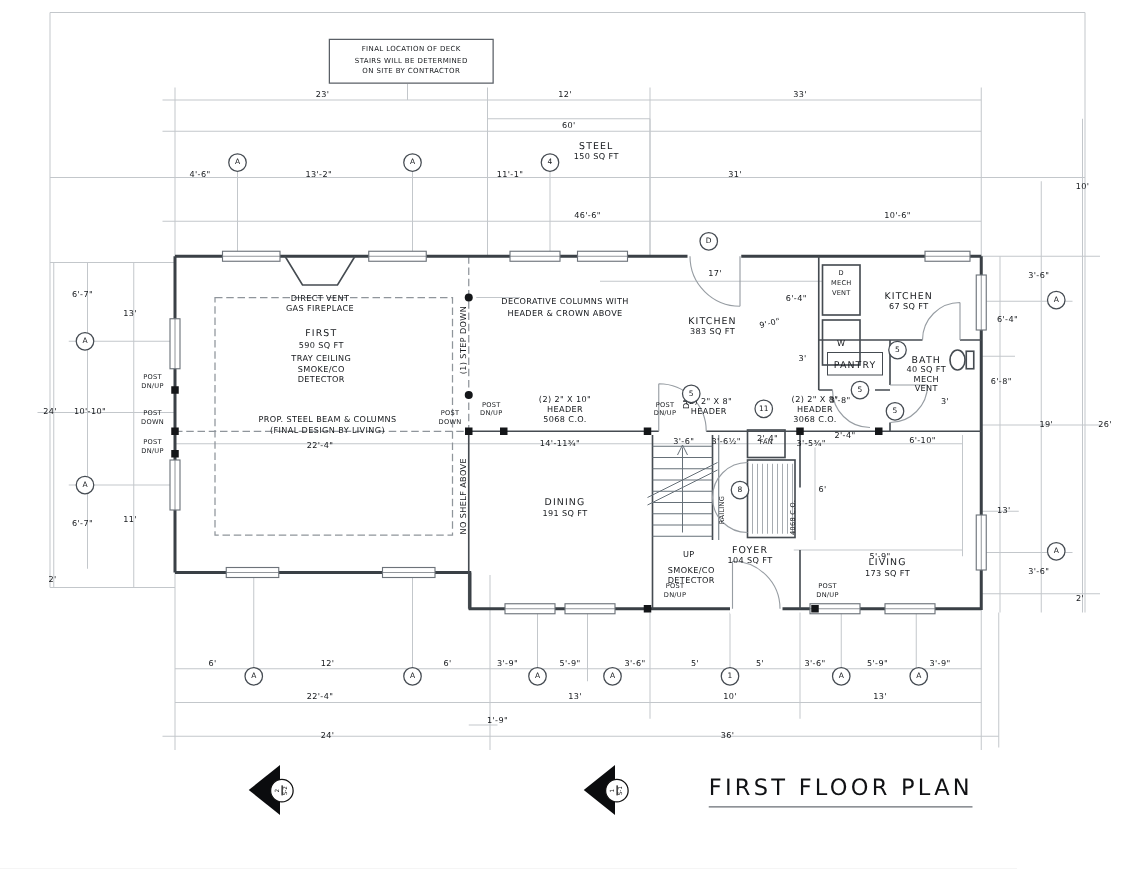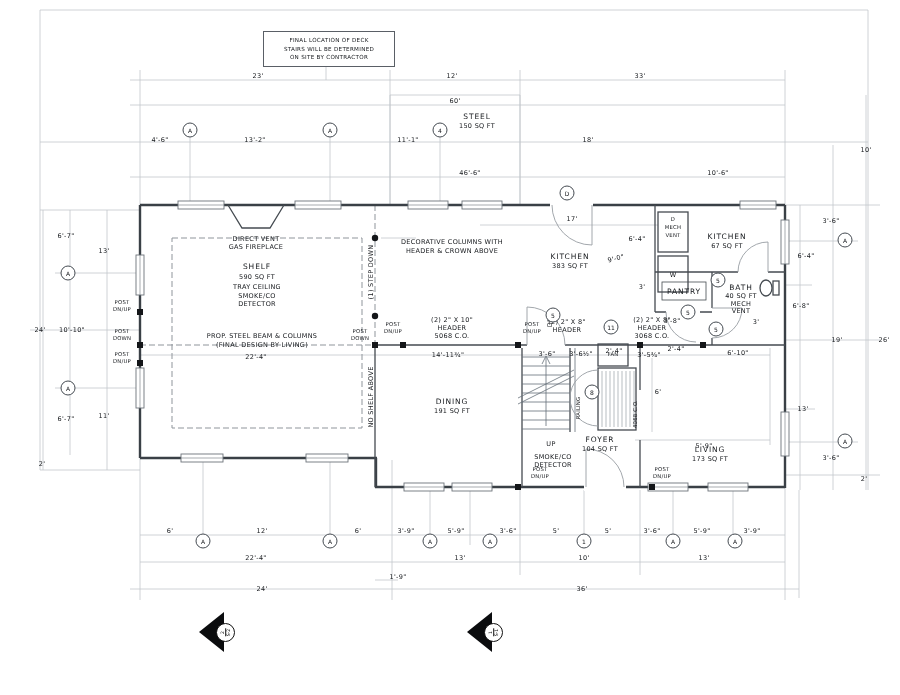--- a/index.html
+++ b/index.html
@@ -152,21 +152,21 @@
     <div>ON SITE BY CONTRACTOR</div>
   </div>
 
   <span class="lbl" style="left:258px;top:76px">23'</span>
   <span class="lbl" style="left:452px;top:76px">12'</span>
   <span class="lbl" style="left:640px;top:76px">33'</span>
   <span class="lbl" style="left:455px;top:101px">60'</span>
   <span class="lbl" style="left:160px;top:140px">4'-6"</span>
   <span class="lbl" style="left:255px;top:140px">13'-2"</span>
   <span class="lbl" style="left:408px;top:140px">11'-1"</span>
-  <span class="lbl" style="left:588px;top:140px">18'</span>
+  <span class="lbl" style="left:588px;top:140px">31'</span>
   <span class="lbl" style="left:866px;top:150px">10'</span>
   <span class="lbl" style="left:470px;top:173px">46'-6"</span>
   <span class="lbl" style="left:718px;top:173px">10'-6"</span>
   <span class="lbl" style="left:572px;top:219px">17'</span>
 
   <span class="lbl" style="left:66px;top:236px">6'-7"</span>
   <span class="lbl" style="left:104px;top:251px">13'</span>
   <span class="lbl" style="left:40px;top:330px">24'</span>
   <span class="lbl" style="left:72px;top:330px">10'-10"</span>
   <span class="lbl" style="left:66px;top:419px">6'-7"</span>
@@ -238,21 +238,21 @@
   <span class="mk" style="left:716px;top:329px">5</span>
   <span class="mk" style="left:611px;top:327px">11</span>
   <span class="mk" style="left:592px;top:392px">8</span>
   <span class="mk" style="left:584px;top:541px">1</span>
 
   <span class="lbl room" style="left:477px;top:117px">STEEL</span>
   <span class="lbl" style="left:477px;top:126px">150 SQ FT</span>
 
   <span class="lbl" style="left:256px;top:239px">DIRECT VENT</span>
   <span class="lbl" style="left:256px;top:247px">GAS FIREPLACE</span>
-  <span class="lbl room" style="left:257px;top:267px">SHELF</span>
+  <span class="lbl room" style="left:257px;top:267px">FIRST</span>
   <span class="lbl" style="left:257px;top:277px">590 SQ FT</span>
   <span class="lbl" style="left:257px;top:287px">TRAY CEILING</span>
   <span class="lbl" style="left:257px;top:296px">SMOKE/CO</span>
   <span class="lbl" style="left:257px;top:304px">DETECTOR</span>
   <span class="lbl" style="left:262px;top:336px">PROP. STEEL BEAM &amp; COLUMNS</span>
   <span class="lbl" style="left:262px;top:345px">(FINAL DESIGN BY LIVING)</span>
 
   <span class="lbl room" style="left:570px;top:257px">KITCHEN</span>
   <span class="lbl" style="left:570px;top:266px">383 SQ FT</span>
 
@@ -328,14 +328,15 @@
   <div class="sect" style="left:467px;top:612px">
     <div class="tri"></div>
     <div class="circ">
       <div class="circ-in">
         <span>1</span>
         <span>S-1</span>
       </div>
     </div>
   </div>
 
+  <div class="title">FIRST FLOOR PLAN</div>
 
 </div>
 
 </body></html>

